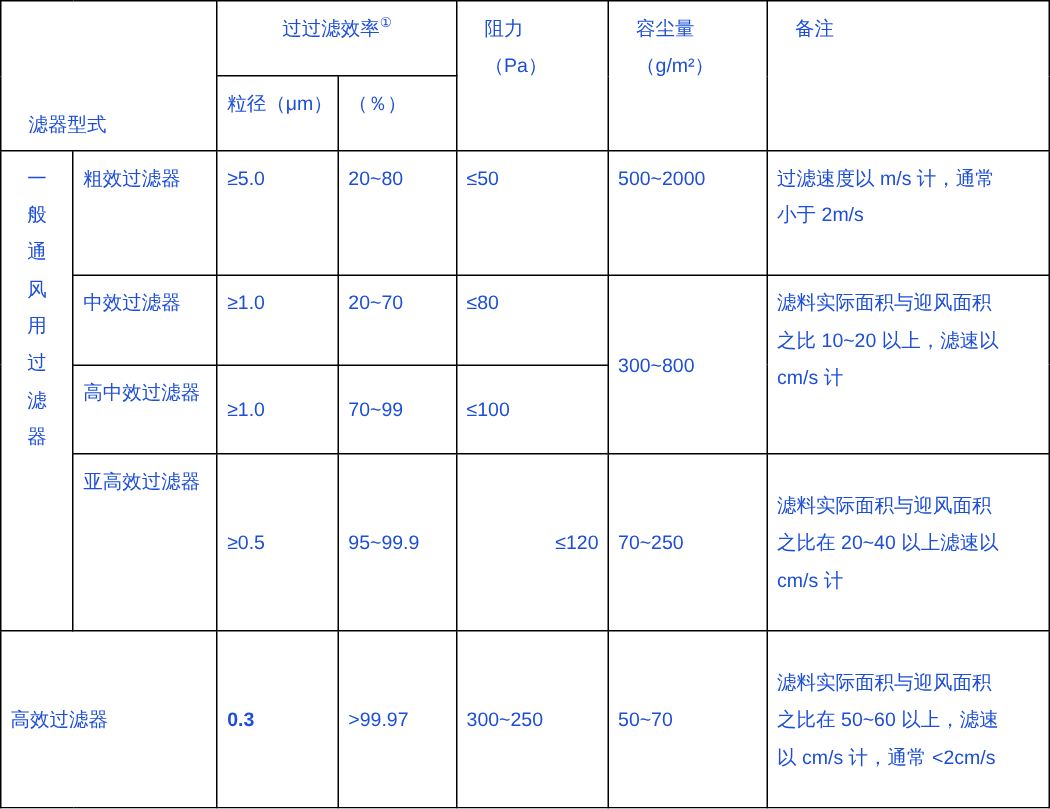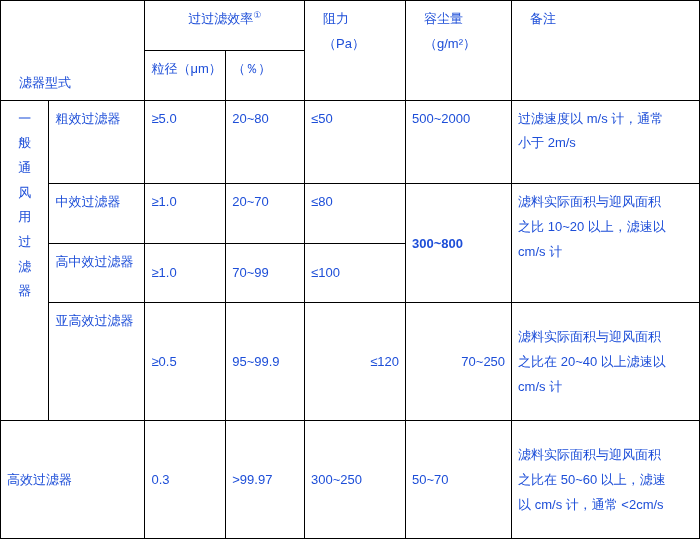--- a/index.html
+++ b/index.html
@@ -148,21 +148,21 @@
         </td>
         <td>
           <span>≥1.0</span>
         </td>
         <td>
           <span>20~70</span>
         </td>
         <td>
           <span>≤80</span>
         </td>
-        <td rowspan="2" style="vertical-align:middle;font-weight:bold;">
+        <td rowspan="2" style="vertical-align:middle;">
           <span>300~800</span>
         </td>
         <td rowspan="2">
           <span class="note-line">滤料实际面积与迎风面积</span>
           <span class="note-line">之比 10~20 以上，滤速以</span>
           <span class="note-line">cm/s 计</span>
         </td>
       </tr>
 
       <tr>
@@ -186,35 +186,35 @@
         </td>
         <td style="vertical-align:middle;">
           <span>≥0.5</span>
         </td>
         <td style="vertical-align:middle;">
           <span>95~99.9</span>
         </td>
         <td style="vertical-align:middle;text-align:right;">
           <span>≤120</span>
         </td>
-        <td style="vertical-align:middle;text-align:right;">
+        <td style="vertical-align:middle;">
           <span>70~250</span>
         </td>
         <td style="vertical-align:middle;">
           <span class="note-line">滤料实际面积与迎风面积</span>
           <span class="note-line">之比在 20~40 以上滤速以</span>
           <span class="note-line">cm/s 计</span>
         </td>
       </tr>
 
       <tr>
         <td colspan="2" style="vertical-align:middle;">
           <span>高效过滤器</span>
         </td>
-        <td style="vertical-align:middle;">
+        <td style="vertical-align:middle;font-weight:bold;">
           <span>0.3</span>
         </td>
         <td style="vertical-align:middle;">
           <span>&gt;99.97</span>
         </td>
         <td style="vertical-align:middle;">
           <span>300~250</span>
         </td>
         <td style="vertical-align:middle;">
           <span>50~70</span>

